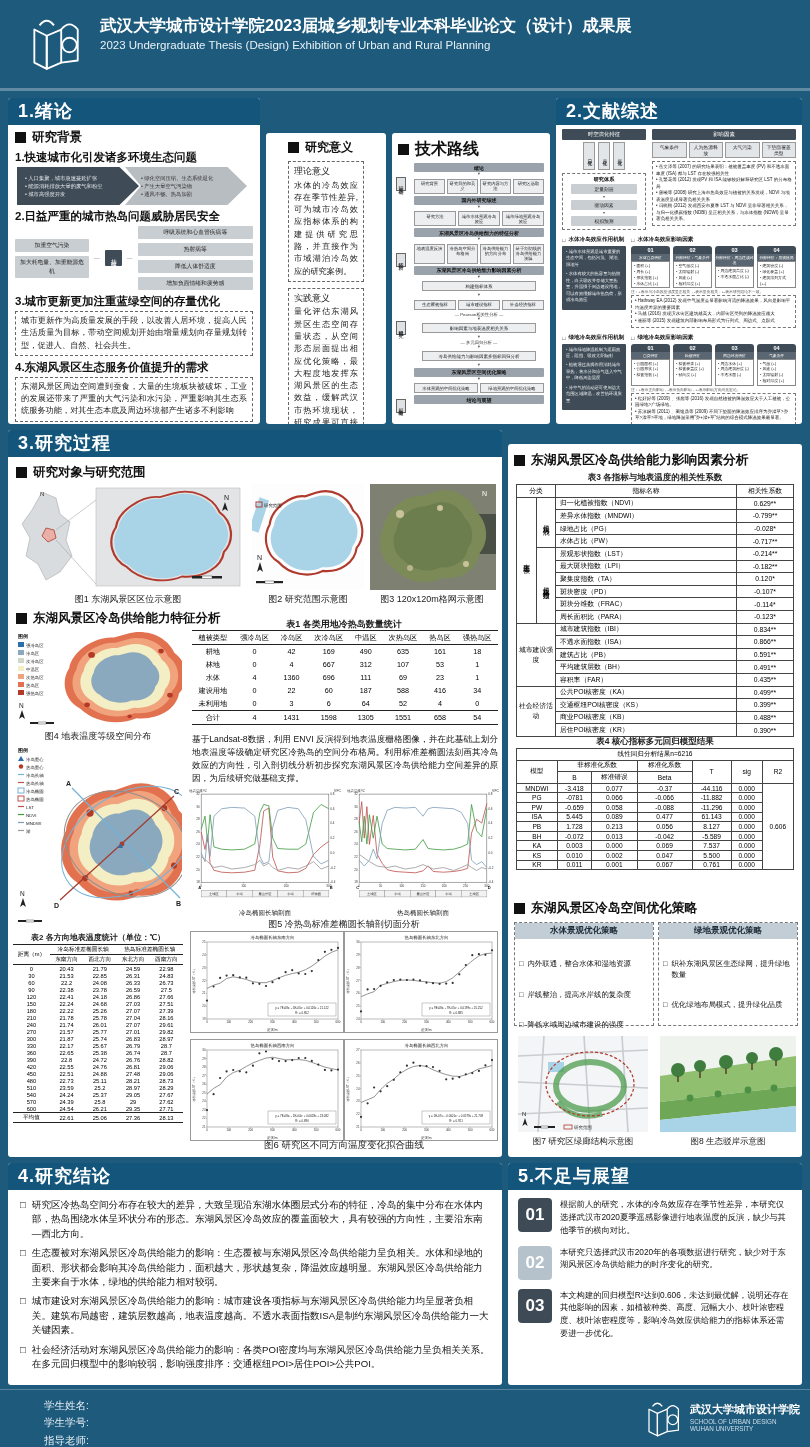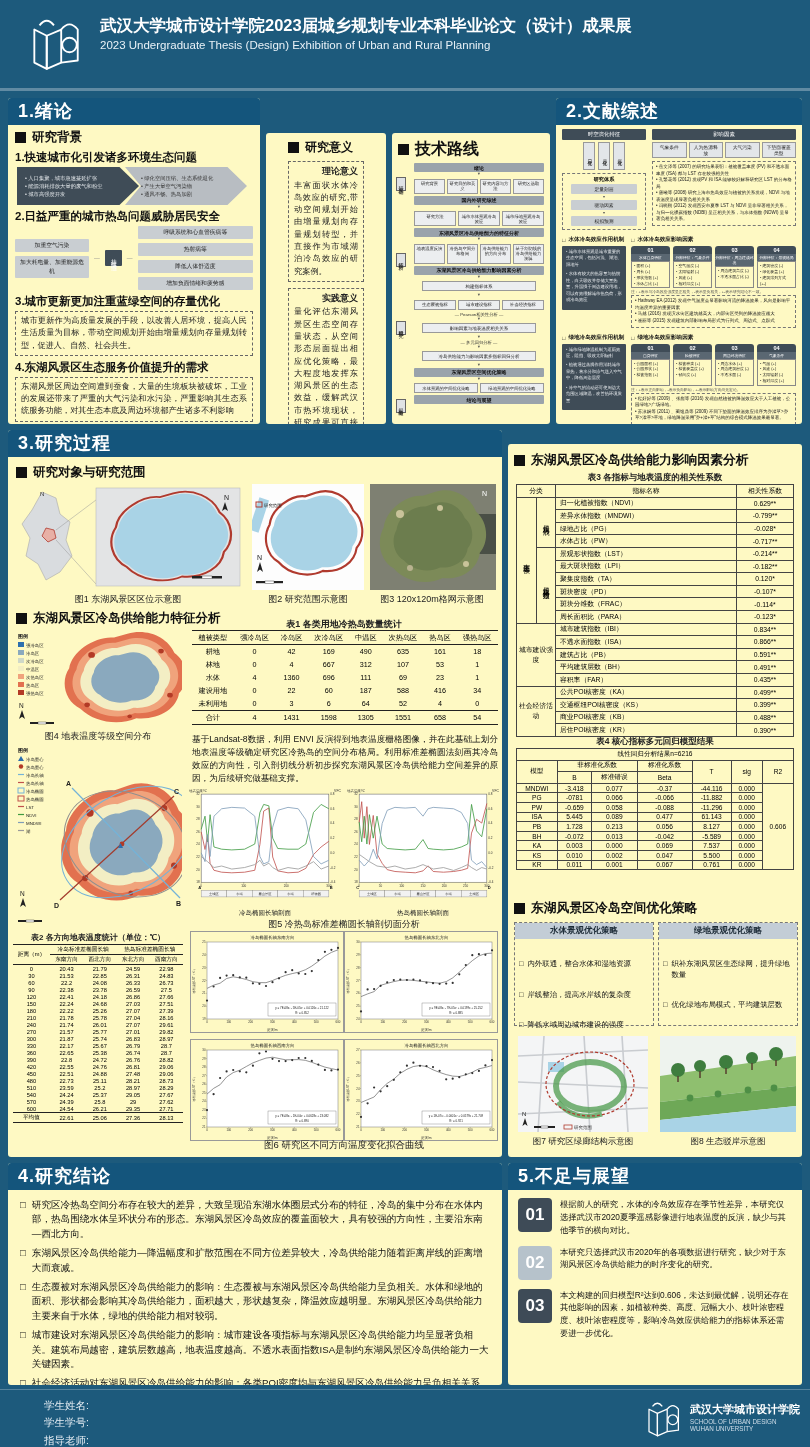--- a/index.html
+++ b/index.html
@@ -1,23 +1,23 @@
 <!DOCTYPE html>
 <html><head>
 <meta charset="utf-8">
 <style>
   html,body{margin:0;padding:0;}
   body{width:810px;height:1447px;position:relative;background:#1d5a7c;font-family:"Liberation Sans",sans-serif;overflow:hidden;}
-  .card{position:absolute;background:#fef9c3;border-radius:3px;overflow:hidden;}
+  .card{position:absolute;background:#ffffff;border-radius:3px;overflow:hidden;}
   .secbar{background:#14557c;color:#fff;font-weight:bold;font-size:18px;line-height:27px;padding:0 10px;letter-spacing:1px;}
   .h2{display:flex;align-items:center;gap:6px;font-weight:bold;font-size:12.5px;color:#111;}
   .h2::before{content:"";width:11px;height:11px;background:#111;flex:0 0 auto;}
   .subT{font-weight:bold;font-size:11.5px;color:#111;margin:4px 0 2px;}
   .dashedbox{border:1px dashed #666;padding:3px 5px;font-size:8.2px;line-height:1.5;color:#222;text-align:justify;}
-  .boxtitle{font-weight:bold;font-size:9px;text-align:right;margin-bottom:1px;}
+  .boxtitle{font-weight:normal;font-size:9px;text-align:left;margin-bottom:1px;}
   .caption{font-size:9px;color:#222;text-align:center;position:absolute;}
   .chev{height:38px;display:flex;flex-direction:column;justify-content:center;font-size:5.3px;line-height:1.55;padding:2px 14px 2px 8px;box-sizing:border-box;}
   .chev1{background:#3f4c57;color:#e4e8eb;clip-path:polygon(0 0,84% 0,100% 50%,84% 100%,0 100%);width:122px;}
   .chev2{background:#b8bdc2;color:#333;clip-path:polygon(0 0,84% 0,100% 50%,84% 100%,0 100%,13% 50%);width:122px;padding-left:16px;}
   .flow{display:flex;align-items:center;gap:5px;font-size:5.8px;}
   .fbox{background:#c9ced2;color:#222;padding:2px 3px;border-radius:1px;text-align:center;}
   .fdark{background:#3f4c57;color:#fff;padding:4px 4px;border-radius:1px;}
   .fcol{display:flex;flex-direction:column;gap:4px;}
   table{border-collapse:collapse;}
   .t1{font-size:7.2px;width:100%;}
@@ -147,21 +147,21 @@
   </div>
 </div>
 
 <div class="card" style="left:266px;top:133px;width:120px;height:291px;">
   <div style="padding:6px 22px 0;">
     <div class="h2" style="font-size:12px;">
         <span>研究意义</span>
       </div>
     <div class="dashedbox" style="margin-top:5px;">
       <div class="boxtitle">理论意义</div>
-      <div>丰富面状水体冷岛效应的研究,带动空间规划开始由增量规划向存量规划转型，并直接作为市域湖泊冷岛效应的研究案例。</div>
+      <div>水体的冷岛效应存在季节性差异,可为城市冷岛效应指标体系的构建提供研究思路，并直接作为市域湖泊冷岛效应的研究案例。</div>
     </div>
     <div class="dashedbox" style="margin-top:6px;">
       <div class="boxtitle">实践意义</div>
       <div>量化评估东湖风景区生态空间存量状态，从空间形态层面提出相应优化策略，最大程度地发挥东湖风景区的生态效益，缓解武汉市热环境现状，研究成果可直接应用于规划实践，为优化城市滨湖空间建设提供建议和参考,促进湖城共生，创造良好的人居环境。</div>
     </div>
   </div>
 </div>
 
 <div class="card" style="left:392px;top:133px;width:158px;height:291px;">
   <div style="padding:6px 6px 0;">
@@ -1340,21 +1340,21 @@
     <div>
         <div class="strat-li">内外联通，整合水体和湿地资源</div>
         <div class="strat-li">岸线整治，提高水岸线的复杂度</div>
         <div class="strat-li">降低水域周边城市建设的强度</div>
       </div>
   </div>
   <div class="strategybox" style="left:150px;top:478px;width:138px;height:102px;">
     <div class="strathead">绿地景观优化策略</div>
     <div>
         <div class="strat-li">织补东湖风景区生态绿网，提升绿地数量</div>
-        <div class="strat-li">优化绿地布局模式，平均建筑层数</div>
+        <div class="strat-li">优化绿地布局模式，提升绿化品质</div>
       </div>
   </div>
 
   <div style="position:absolute;left:10px;top:592px;width:130px;height:96px;">
     <svg width="130" height="96" viewBox="0 0 130 96">
       <rect width="130" height="96" fill="#f4f5f6"></rect>
       <g stroke="#c9ccd0" stroke-width="1.6">
         <line x1="0" y1="20" x2="130" y2="14"></line>
           <line x1="0" y1="46" x2="130" y2="52"></line>
         <line x1="0" y1="78" x2="130" y2="72"></line>
@@ -1405,21 +1405,20 @@
     </svg>
   </div>
   <div class="caption" style="left:2px;top:692px;width:146px;font-size:8.5px;">图7 研究区绿廊结构示意图</div>
   <div class="caption" style="left:150px;top:692px;width:140px;font-size:8.5px;">图8 生态驳岸示意图</div>
 </div>
 
 <div class="card" style="left:8px;top:1163px;width:494px;height:222px;">
   <div class="secbar">4.研究结论</div>
   <div style="padding:8px 12px 0;">
       <div class="sq-li">研究区冷热岛空间分布存在较大的差异，大致呈现沿东湖水体圈层式分布的特征，冷岛的集中分布在水体内部，热岛围绕水体呈环状分布的形态。东湖风景区冷岛效应的覆盖面较大，具有较强的方向性，主要沿东南—西北方向。</div>
-      <div class="sq-li">东湖风景区冷岛供给能力—降温幅度和扩散范围在不同方位差异较大，冷岛供给能力随着距离岸线的距离增大而衰减。</div>
       <div class="sq-li">生态覆被对东湖风景区冷岛供给能力的影响：生态覆被与东湖风景区冷岛供给能力呈负相关。水体和绿地的面积、形状都会影响其冷岛供给能力，面积越大，形状越复杂，降温效应越明显。东湖风景区冷岛供给能力主要来自于水体，绿地的供给能力相对较弱。</div>
       <div class="sq-li">城市建设对东湖风景区冷岛供给能力的影响：城市建设各项指标与东湖风景区冷岛供给能力均呈显著负相关。建筑布局越密，建筑层数越高，地表温度越高。不透水表面指数ISA是制约东湖风景区冷岛供给能力一大关键因素。</div>
       <div class="sq-li">社会经济活动对东湖风景区冷岛供给能力的影响：各类POI密度均与东湖风景区冷岛供给能力呈负相关关系。在多元回归模型中的影响较弱，影响强度排序：交通枢纽POI&gt;居住POI&gt;公共POI。</div>
     </div>
 </div>
 
 <div class="card" style="left:508px;top:1163px;width:294px;height:222px;">
   <div class="secbar">5.不足与展望</div>
   <div style="padding:8px 10px 0;">
     <div class="s5row">

